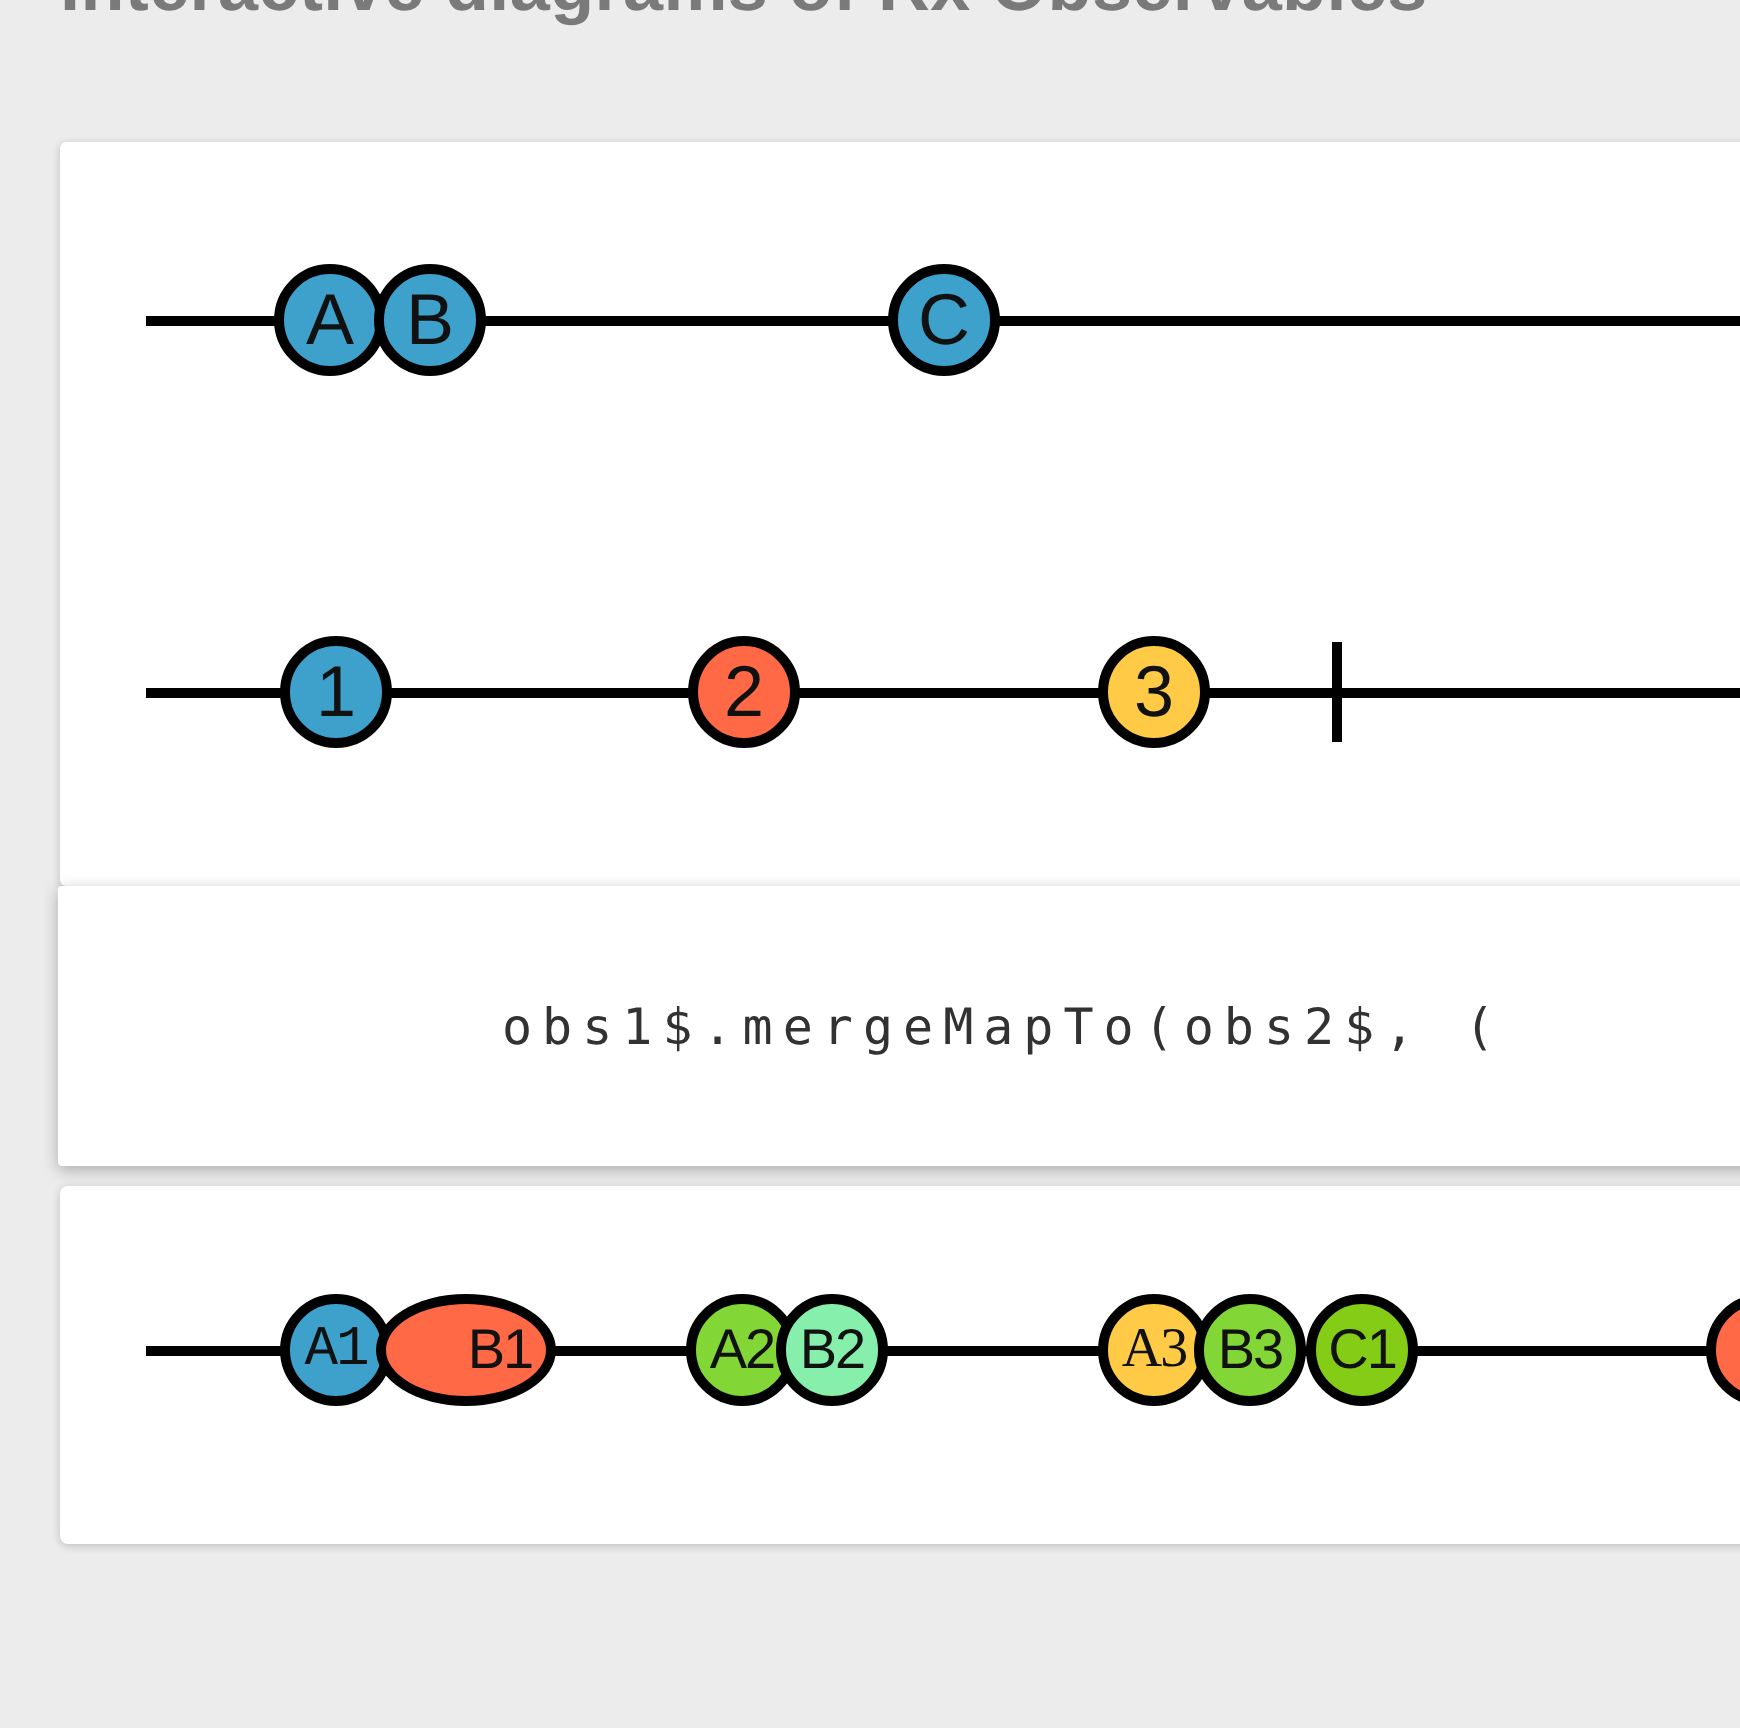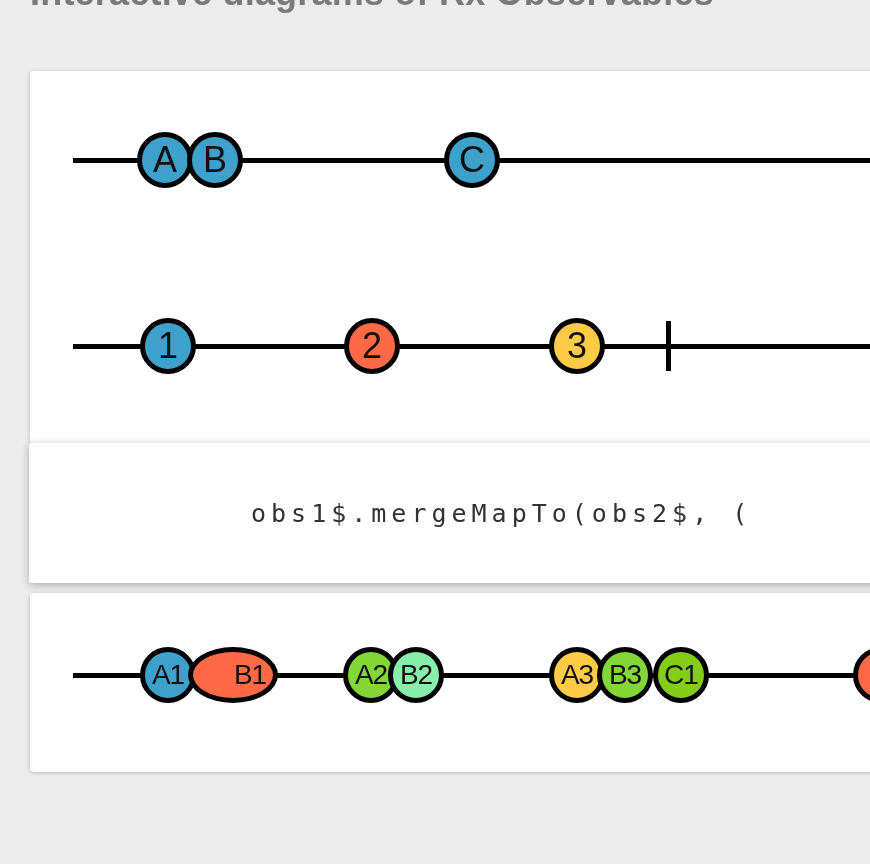--- a/index.html
+++ b/index.html
@@ -110,22 +110,22 @@
     </div>
 </section>
 
 <section class="operator-box">
   <code class="operator-code">obs1$.mergeMapTo(obs2$, (</code>
 </section>
 
 <section class="card card-output">
   <div class="timeline t3">
       <div class="line"></div>
-      <div class="marble" style="left: 110px; background: rgb(62, 161, 203); z-index: 1;">A1</div>
+      <div class="marble" style="left: 110px; background: rgb(62, 161, 203); z-index: 1; font-family: Liberation Mono, monospace;">A1</div>
       <div class="marble" style="left: 158px; background: rgb(255, 105, 70); z-index: 2; padding-left: 34px;">B1</div>
       <div class="marble" style="left: 313px; background: rgb(130, 215, 54); z-index: 3; text-align: right;">A2</div>
       <div class="marble" style="left: 358px; background: #86efac; z-index: 4;">B2</div>
-      <div class="marble" style="left: 519px; background: rgb(255, 203, 70); z-index: 5;">A3</div>
+      <div class="marble" style="left: 519px; background: rgb(255, 203, 70); z-index: 5; font-family: Liberation Serif, serif;">A3</div>
       <div class="marble" style="left: 567px; background: rgb(130, 215, 54); z-index: 7; text-align: center;">B3</div>
       <div class="marble" style="left: 623px; background: #84cc16; z-index: 6;">C1</div>
       <div class="marble" style="left: 823px; background: rgb(255, 105, 70); z-index: 8;"></div>
     </div>
 </section>
 
 </body></html>

